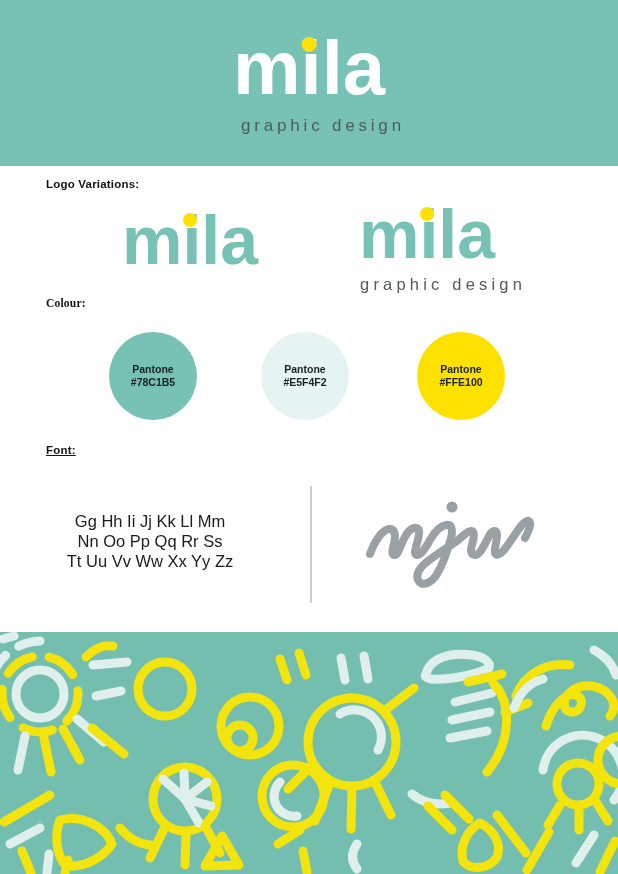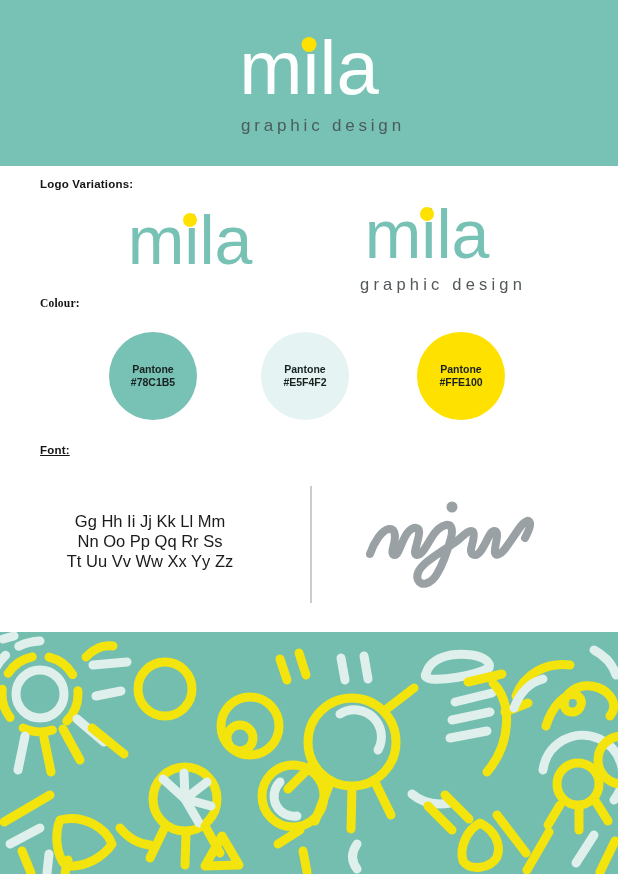--- a/index.html
+++ b/index.html
@@ -7,29 +7,29 @@
     position:relative; width:618px; height:874px; overflow:hidden; background:#ffffff;
     font-family:"Liberation Sans","DejaVu Sans",sans-serif;
   }
 
   
   .header-band {
     position:absolute; left:0; top:0; width:618px; height:166px;
     background:var(--teal);
     display:flex; flex-direction:column; align-items:center; justify-content:center;
   }
-  .wordmark { position:relative; display:inline-block; font-weight:normal; line-height:1; letter-spacing:0; }
+  .wordmark { position:relative; display:inline-block; font-weight:bold; line-height:1; letter-spacing:0; }
   .wm-header { font-size:76px; color:#fcfffd; }
   .logo-dot { position:absolute; left:50%; transform:translateX(-50%); background:var(--yellow); border-radius:50%; }
   .wm-header .logo-dot { width:15px; height:15px; top:7px; }
   .tagline { white-space:nowrap;margin-left:24px; }
   .tg-header { font-size:17px; color:var(--header-tagline); margin-top:10px; letter-spacing:3.8px; padding-left:4px; }
 
   
-  .section-label { position:absolute; left:40px; font-size:11.5px; font-weight:bold; color:var(--label-text); letter-spacing:0.2px; }
+  .section-label { position:absolute; left:46px; font-size:11.5px; font-weight:bold; color:var(--label-text); letter-spacing:0.2px; }
   .lbl-logos  { top:178px; }
   .lbl-colour { top:297px;font-family:Liberation Serif, serif; }
   .lbl-font   { top:444px;text-decoration:underline; }
 
   
   .variant { position:absolute; text-align:center; }
   .v1 { left:110px; top:206px; width:160px; }
   .v2 { left:332px; top:200px; width:190px; }
   .wm-teal { font-size:68px; color:var(--teal); }
   .wm-teal .logo-dot { width:14px; height:14px; top:7px; }

